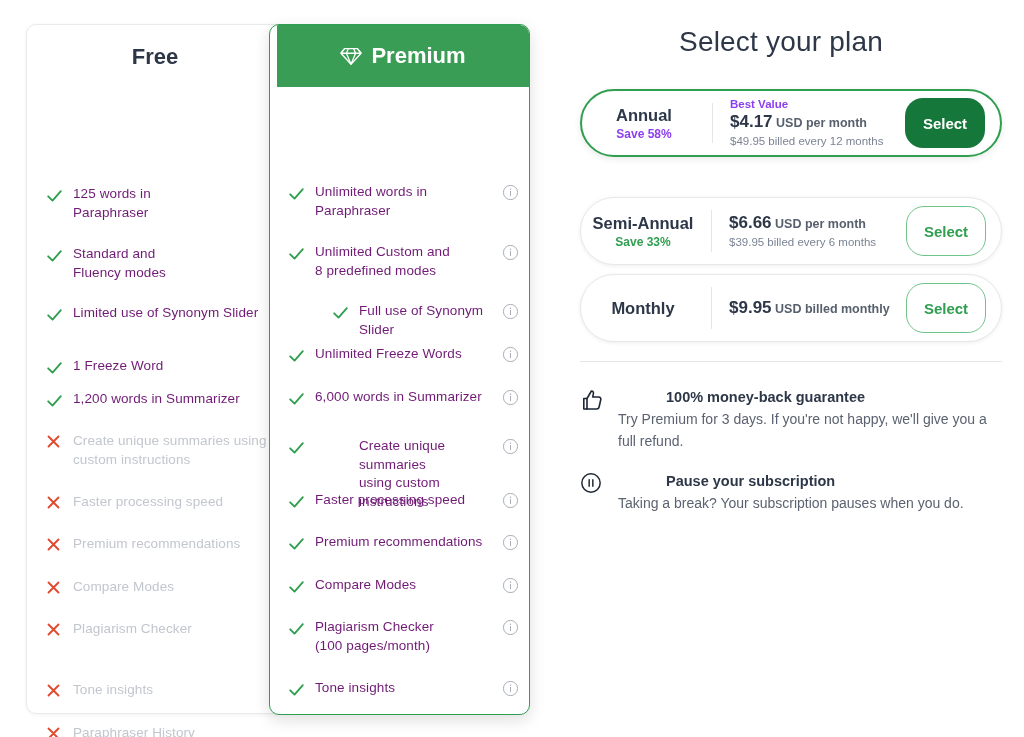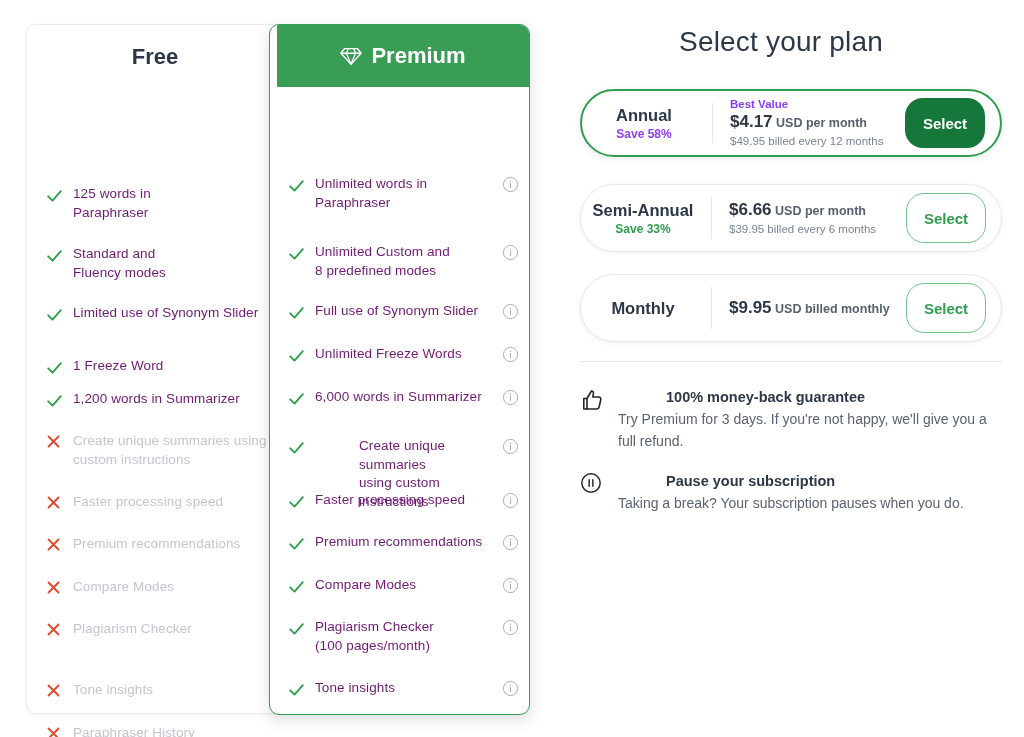--- a/index.html
+++ b/index.html
@@ -232,21 +232,21 @@
       <div class="head-premium">
         <span class="gem-icon">
           <svg viewBox="0 0 24 24" width="22" height="22" fill="none" stroke="#ffffff" stroke-width="1.4" stroke-linejoin="round">
             <path d="M5 4h14l4 5-11 12L1 9z"></path>
             <path d="M5 4l-4 5M19 4l4 5M1 9h22M9 4L7 9l5 12M15 4l2 5-5 12"></path>
           </svg>
         </span>
         <span>Premium</span>
       </div>
       <ul class="feat-list prem-col" id="premium-features">
-          <li class="feat" style="top: 88px; justify-content: flex-end;">
+          <li class="feat" style="top: 96px; justify-content: flex-end;">
             <span class="mark">
               <svg viewBox="0 0 24 24" width="19" height="19" fill="none" stroke="#2f9e4f" stroke-width="2.3" stroke-linecap="round" stroke-linejoin="round">
                 <path d="M4 13l5.5 5.5L20 6.5"></path>
               </svg>
             </span>
             <span class="feat-text">Unlimited words in<br>Paraphraser</span>
             <span class="info-icon">
               <svg viewBox="0 0 24 24" width="17" height="17" fill="none" stroke="#a9adb4" stroke-width="1.4">
                 <circle cx="12" cy="12" r="10"></circle>
                 <path d="M12 10.5v6" stroke-linecap="round"></path>
@@ -262,21 +262,21 @@
             </span>
             <span class="feat-text">Unlimited Custom and<br>8 predefined modes</span>
             <span class="info-icon">
               <svg viewBox="0 0 24 24" width="17" height="17" fill="none" stroke="#a9adb4" stroke-width="1.4">
                 <circle cx="12" cy="12" r="10"></circle>
                 <path d="M12 10.5v6" stroke-linecap="round"></path>
                 <circle cx="12" cy="7.3" r="1" fill="#a9adb4" stroke="none"></circle>
               </svg>
             </span>
           </li>
-          <li class="feat" style="top: 215px;">
+          <li class="feat" style="top: 215px; margin-left: 44px;">
             <span class="mark">
               <svg viewBox="0 0 24 24" width="19" height="19" fill="none" stroke="#2f9e4f" stroke-width="2.3" stroke-linecap="round" stroke-linejoin="round">
                 <path d="M4 13l5.5 5.5L20 6.5"></path>
               </svg>
             </span>
             <span class="feat-text">Full use of Synonym Slider</span>
             <span class="info-icon">
               <svg viewBox="0 0 24 24" width="17" height="17" fill="none" stroke="#a9adb4" stroke-width="1.4">
                 <circle cx="12" cy="12" r="10"></circle>
                 <path d="M12 10.5v6" stroke-linecap="round"></path>
@@ -421,21 +421,21 @@
           <div class="plan-divider"></div>
           <div class="plan-mid">
             <div class="badge-best">Best Value</div>
             <div class="price-line"><span class="price-amount">$4.17</span><span class="price-unit"> USD per month</span></div>
             <div class="price-sub">$49.95 billed every 12 months</div>
           </div>
           <div class="plan-right">
             <div class="btn-select solid">Select</div>
           </div>
         </div>
-        <div class="plan" style="top: 184px;">
+        <div class="plan" style="top: 197px;">
           <div class="plan-left">
             <div class="plan-name">Semi-Annual</div>
             <div class="plan-save green">Save 33%</div>
           </div>
           <div class="plan-divider"></div>
           <div class="plan-mid">
             <div class="price-line"><span class="price-amount">$6.66</span><span class="price-unit"> USD per month</span></div>
             <div class="price-sub">$39.95 billed every 6 months</div>
           </div>
           <div class="plan-right">

